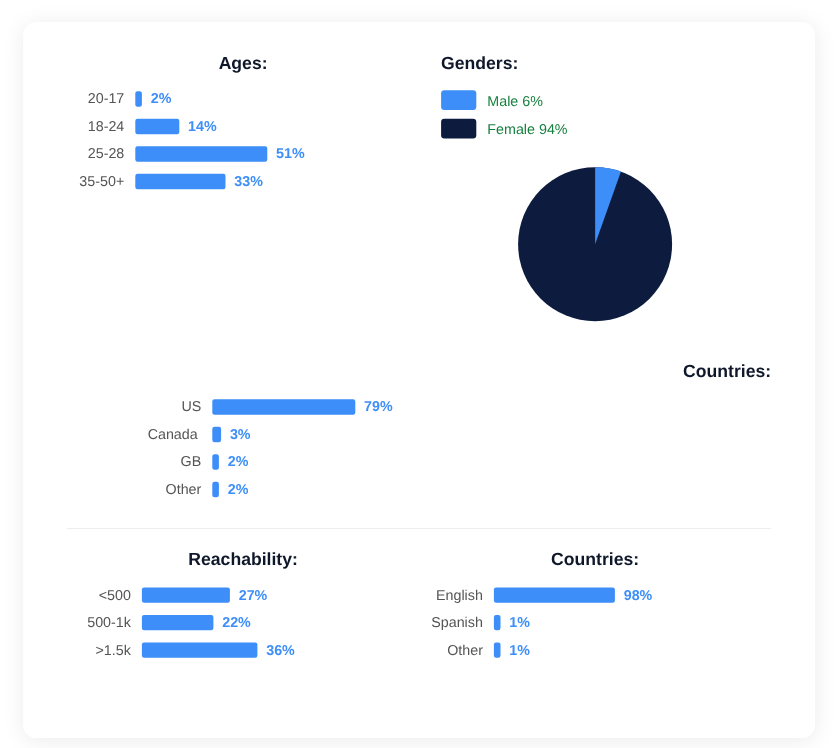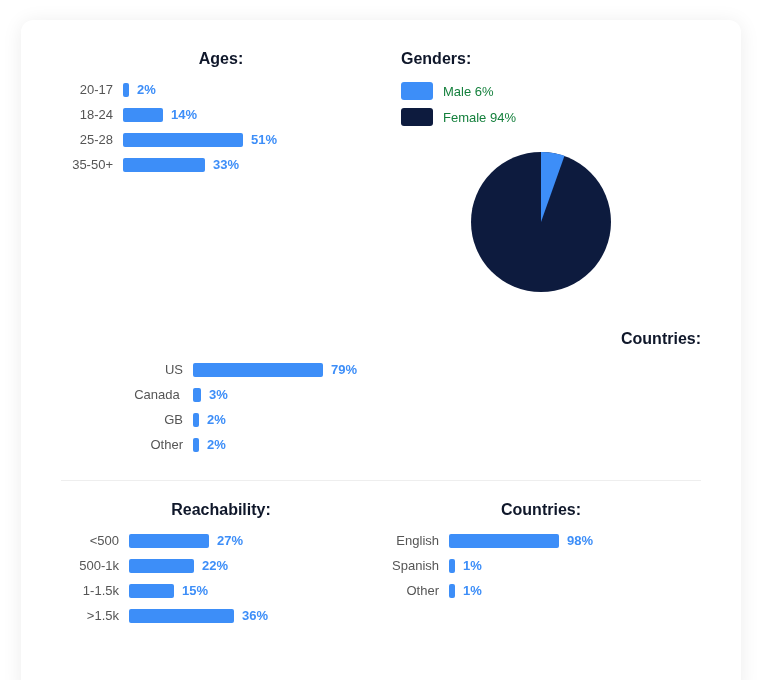--- a/index.html
+++ b/index.html
@@ -237,27 +237,20 @@
     </div>
   </div>
           <div class="bar-row">
     <span class="bar-label" style="width:58px;">500-1k</span>
     <div class="bar-container">
       <div class="bar" style="width:65px;"></div>
       <span class="bar-pct">22%</span>
     </div>
   </div>
           <div class="bar-row">
-    <span class="bar-label" style="width:58px;">1-1.5k</span>
-    <div class="bar-container">
-      <div class="bar" style="width:45px;"></div>
-      <span class="bar-pct">15%</span>
-    </div>
-  </div>
-          <div class="bar-row">
     <span class="bar-label" style="width:58px;">&gt;1.5k</span>
     <div class="bar-container">
       <div class="bar" style="width:105px;"></div>
       <span class="bar-pct">36%</span>
     </div>
   </div>
         </div>
     </div>
 
     <div class="languages-section">

